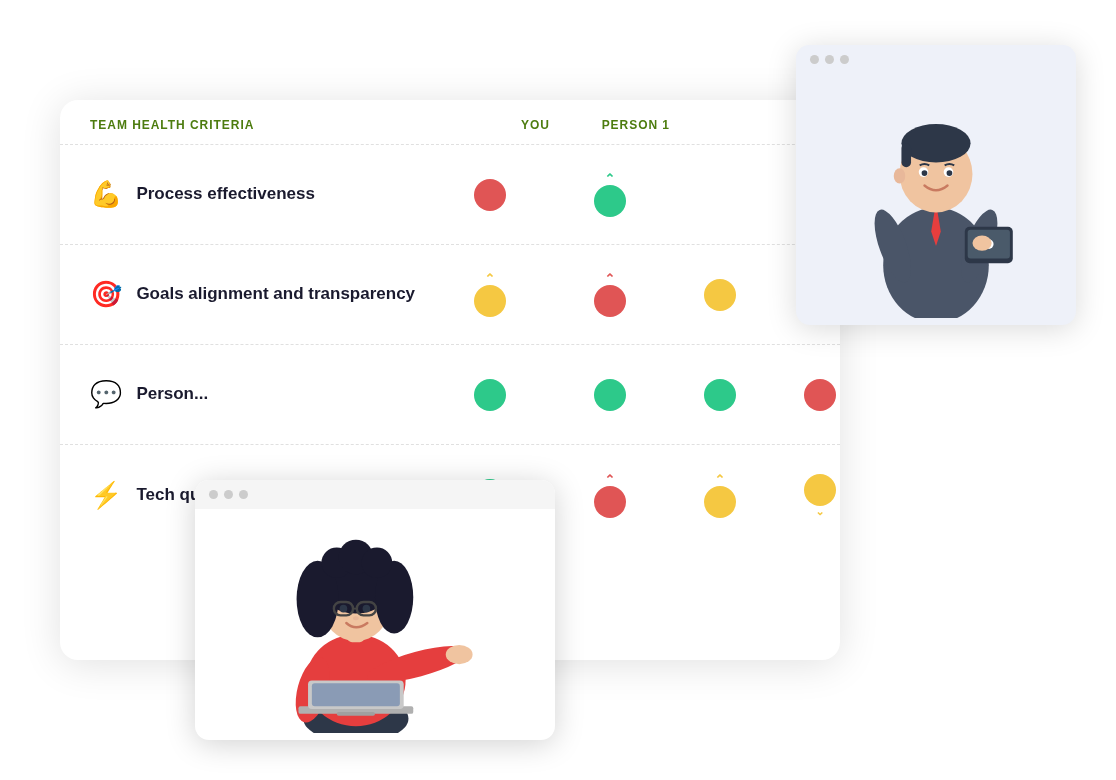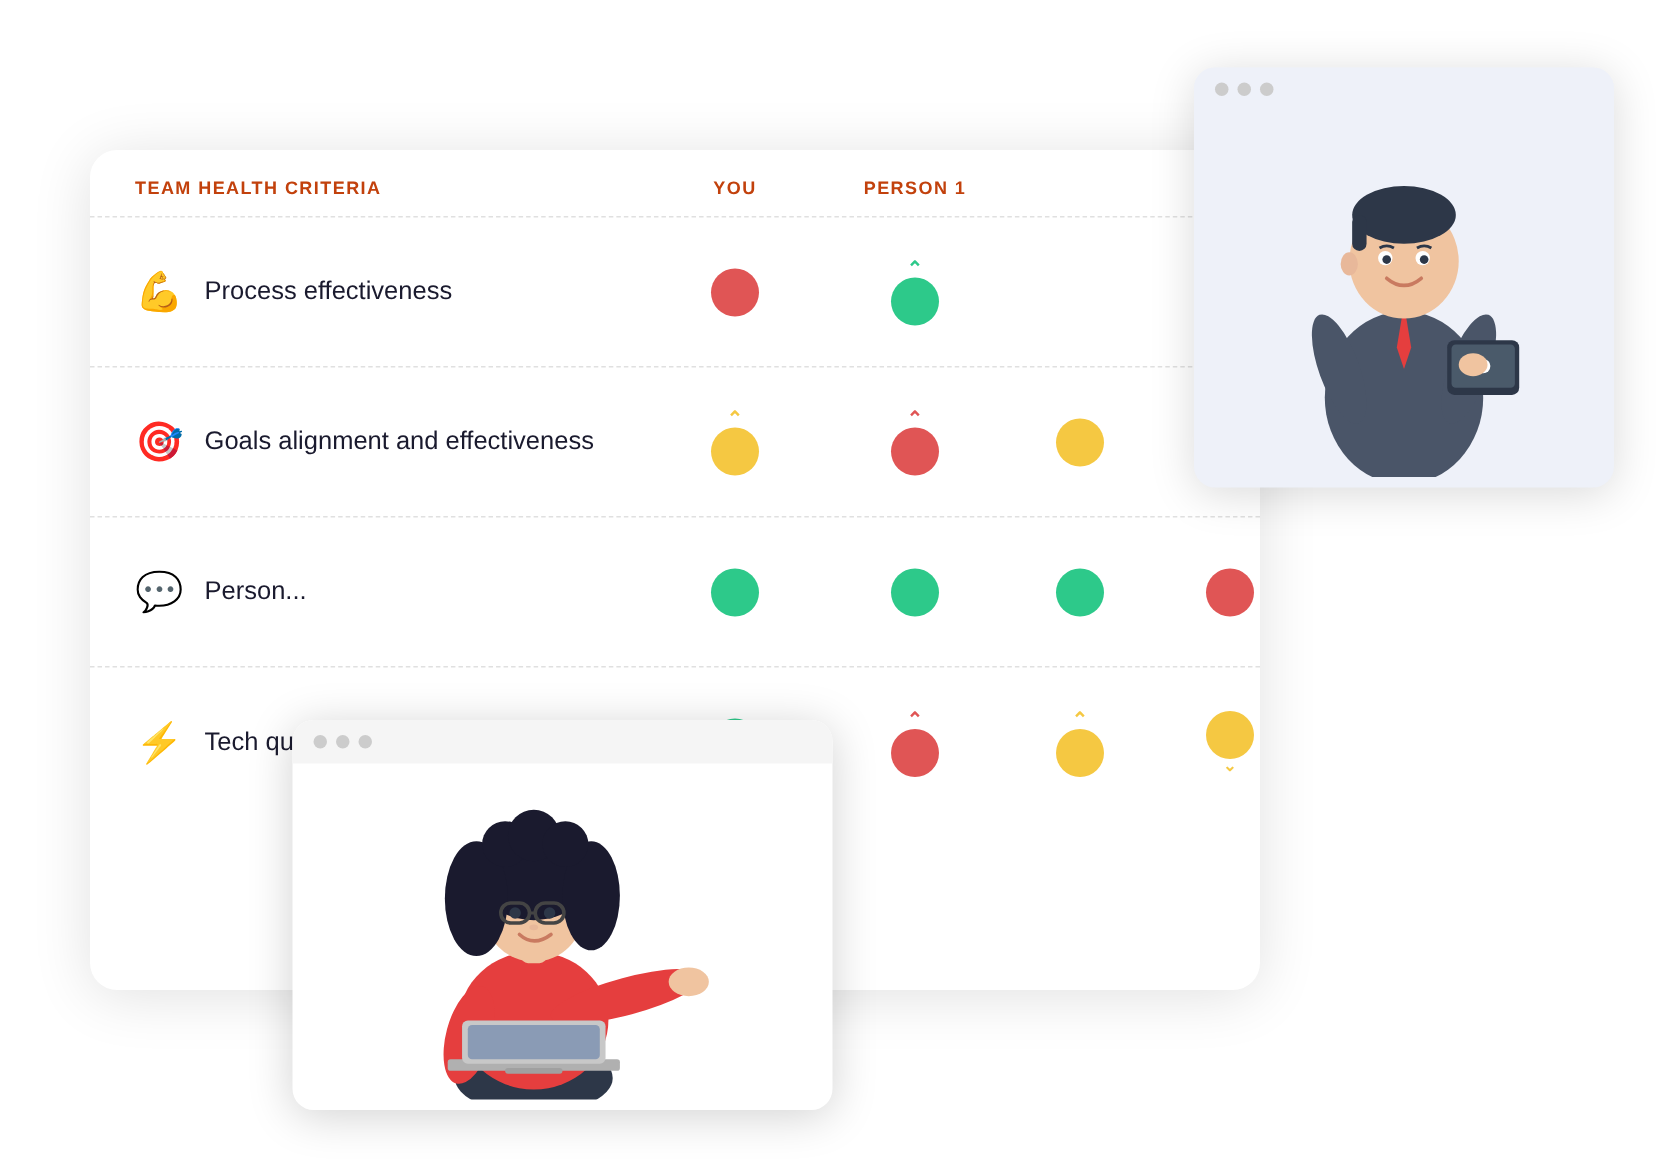--- a/index.html
+++ b/index.html
@@ -42,26 +42,26 @@
       grid-template-columns: 340px 120px 120px 100px 100px;
       border-bottom: 1.5px dashed #e0e0e0;
       padding: 18px 20px 12px 30px;
       align-items: center;
     }
 
     .col-header {
       font-size: 12px;
       font-weight: 600;
       letter-spacing: 0.08em;
-      color: #c2410c;
+      color: #4d7c0f;
       text-transform: uppercase;
     }
 
     .col-header.center {
-      text-align: center;
+      text-align: right;
     }
 
     .table-row {
       display: grid;
       grid-template-columns: 340px 120px 120px 100px 100px;
       border-bottom: 1.5px dashed #e0e0e0;
       padding: 22px 20px 22px 30px;
       align-items: center;
       min-height: 100px;
     }
@@ -76,21 +76,21 @@
       gap: 14px;
     }
 
     .criteria-icon {
       font-size: 26px;
       flex-shrink: 0;
     }
 
     .criteria-label {
       font-size: 17px;
-      font-weight: 400;
+      font-weight: 700;
       color: #1a1a2e;
       line-height: 1.3;
     }
 
     .dot-cell {
       display: flex;
       justify-content: center;
       align-items: center;
       flex-direction: column;
       gap: 3px;
@@ -249,21 +249,21 @@
             <div class="dot green"></div>
           </div>
         </div>
         <div class="dot-cell"></div>
         <div class="dot-cell"></div>
       </div>
 
       <div class="table-row">
         <div class="criteria-cell">
           <span class="criteria-icon">🎯</span>
-          <span class="criteria-label">Goals alignment and effectiveness</span>
+          <span class="criteria-label">Goals alignment and transparency</span>
         </div>
         <div class="dot-cell">
           <div class="dot-wrapper">
             <span class="arrow-up yellow">⌃</span>
             <div class="dot yellow"></div>
           </div>
         </div>
         <div class="dot-cell">
           <div class="dot-wrapper">
             <span class="arrow-up red">⌃</span>

